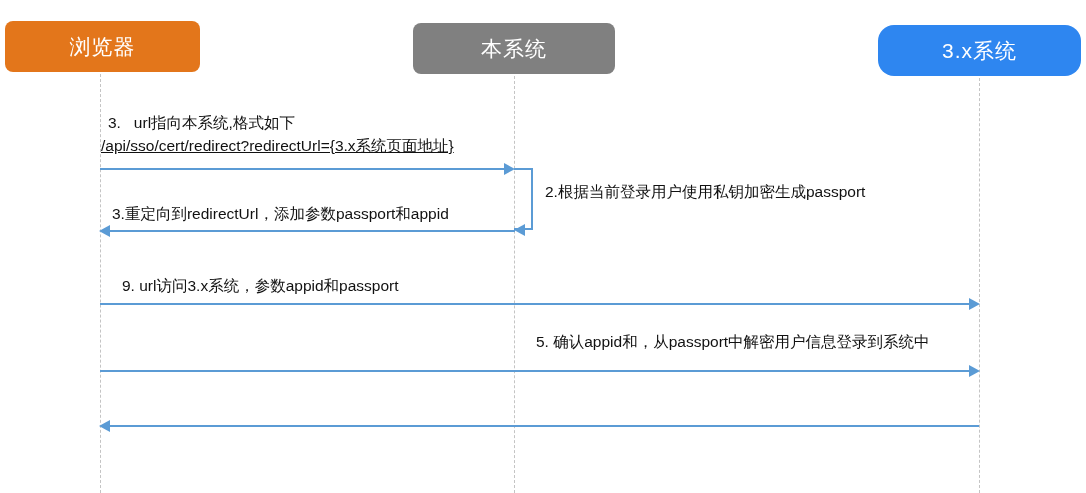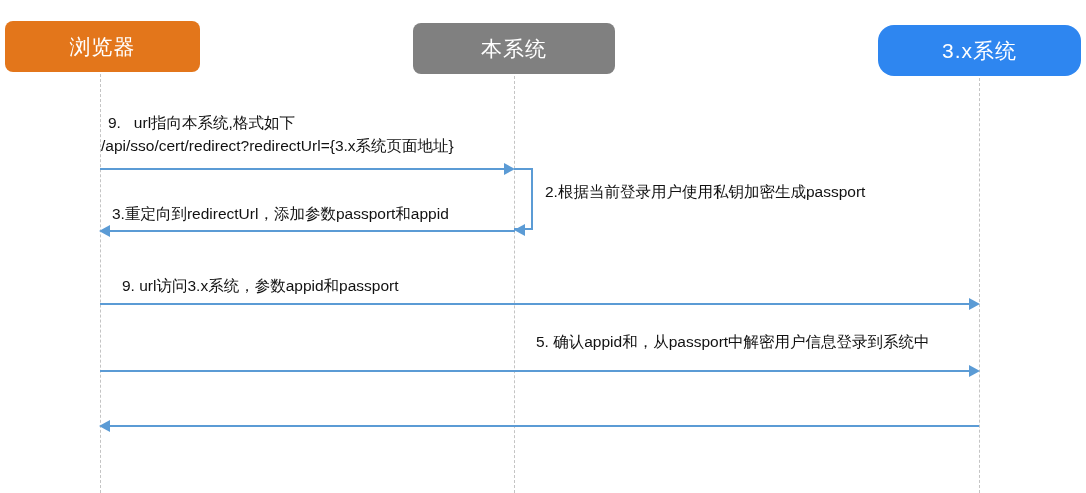--- a/index.html
+++ b/index.html
@@ -108,22 +108,22 @@
   </div>
 
   <div class="actor-box actor-third">
     <span>3.x系统</span>
   </div>
 
   <div class="lifeline ll-browser"></div>
   <div class="lifeline ll-system"></div>
   <div class="lifeline ll-third"></div>
 
-  <div class="msg-label" style="left:108px; top:112px;">9.   url指向本系统,格式如下</div>
-  <div class="msg-label" style="left:101px; top:135px;">/api/sso/cert/redirect?redirectUrl={3.x系统页面地址}</div>
+  <div class="msg-label" style="left:108px; top:112px;">3.   url指向本系统,格式如下</div>
+  <div class="msg-label" style="left:101px; top:135px;text-decoration:underline;">/api/sso/cert/redirect?redirectUrl={3.x系统页面地址}</div>
   <div class="msg-line" style="left:100px; top:168px; width:404px;"></div>
   <div class="arrow-head arrow-right" style="left:504px; top:163px;"></div>
 
   <div class="self-call" style="left:514px; top:168px; width:19px; height:62px;"></div>
   <div class="arrow-head arrow-left" style="left:514px; top:224px;"></div>
   <div class="msg-label" style="left:545px; top:181px;">2.根据当前登录用户使用私钥加密生成passport</div>
 
   <div class="msg-label" style="left:112px; top:203px;">3.重定向到redirectUrl，添加参数passport和appid</div>
   <div class="msg-line" style="left:110px; top:230px; width:405px;"></div>
   <div class="arrow-head arrow-left" style="left:99px; top:225px;"></div>

